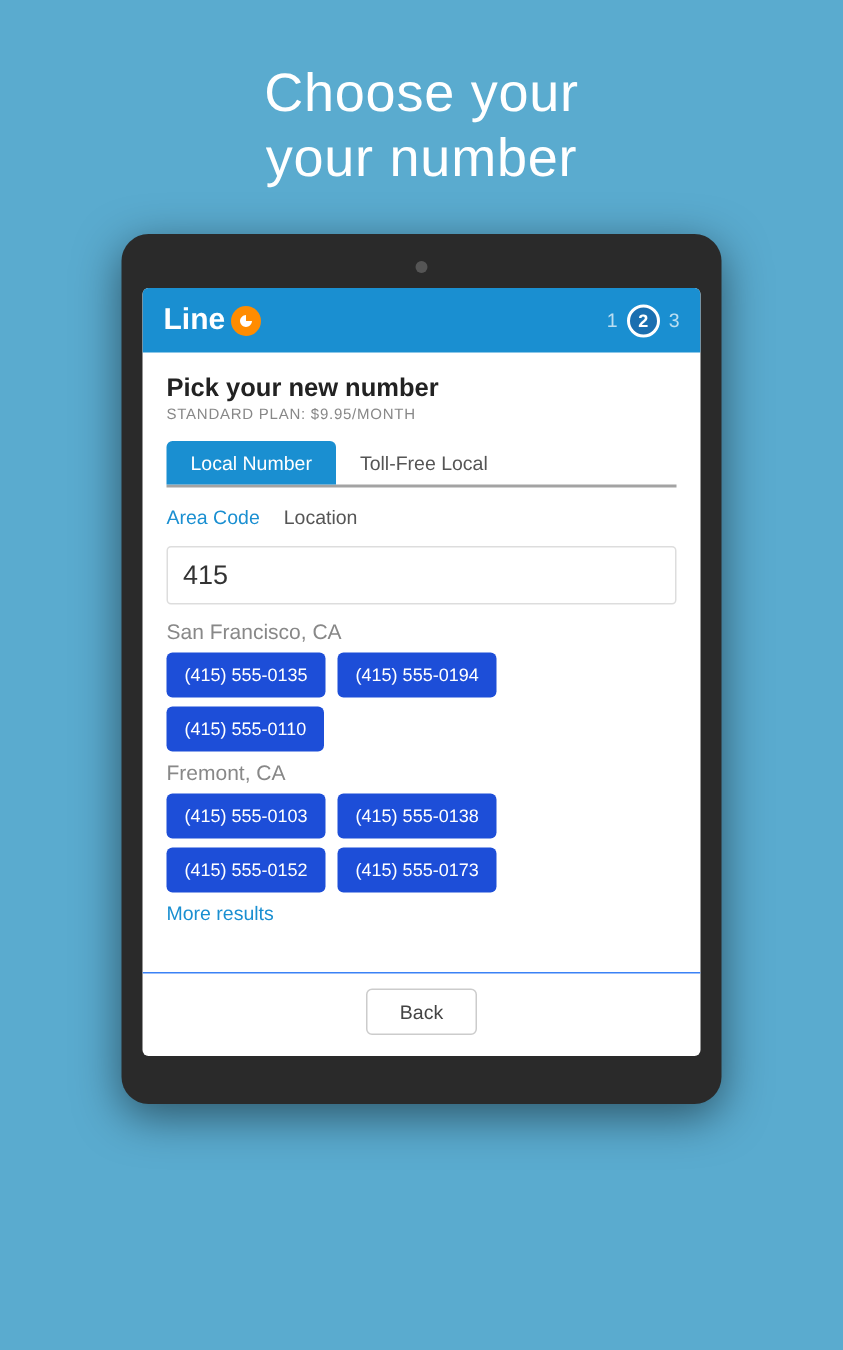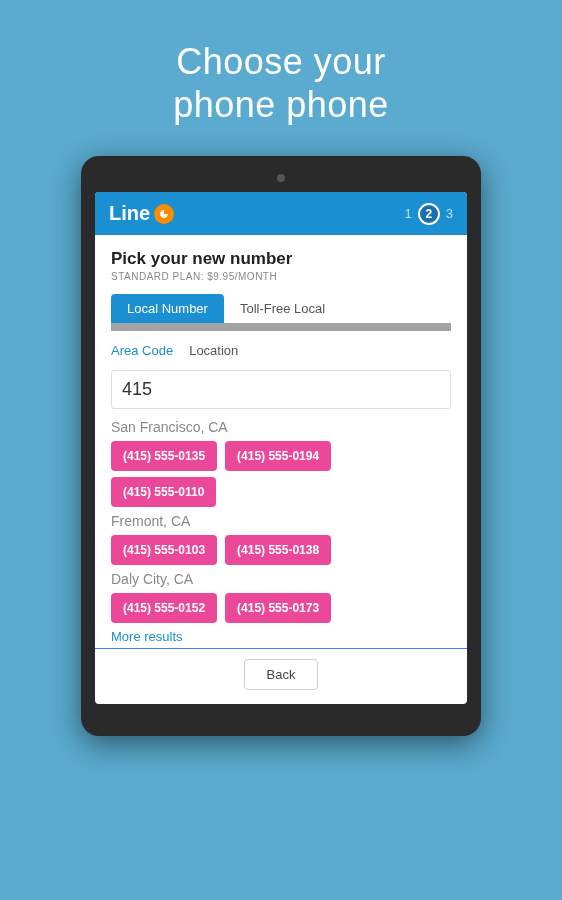--- a/index.html
+++ b/index.html
@@ -139,21 +139,21 @@
     .plan-label {
       font-size: 10px;
       color: #888;
       letter-spacing: 0.5px;
       margin-bottom: 12px;
       text-transform: uppercase;
     }
 
     .tab-bar {
       display: flex;
-      border-bottom: 8px solid #a3a3a3;
+      border-bottom: 2px solid #a3a3a3;
       margin-bottom: 12px;
     }
 
     .tab {
       padding: 7px 16px;
       font-size: 13px;
       cursor: pointer;
       border: none;
       background: none;
       color: #555;
@@ -200,28 +200,28 @@
     }
 
     .number-row {
       display: flex;
       gap: 8px;
       margin-bottom: 6px;
       flex-wrap: wrap;
     }
 
     .number-btn {
-      background: #ec4899;
+      background: #1d4ed8;
       color: white;
       border: none;
       border-radius: 4px;
       padding: 8px 12px;
       font-size: 12px;
       cursor: pointer;
-      font-weight: 700;
+      font-weight: 400;
     }
 
     .more-results {
       color: #1a8fd1;
       font-size: 13px;
       cursor: pointer;
       margin-top: 4px;
       margin-bottom: 8px;
     }
 
@@ -240,21 +240,21 @@
       font-size: 13px;
       color: #444;
       cursor: pointer;
     }
   </style>
 </head>
 <body>
 
 <h1 class="headline">
   <span>Choose your</span><br>
-  <span>phone phone</span>
+  <span>your number</span>
 </h1>
 
 <div class="tablet-wrapper">
   <div class="tablet-body">
     <div class="tablet-camera"></div>
     <div class="tablet-screen">
 
       <div class="app-header">
         <div class="app-logo">
           <span class="logo-text">Line</span>
@@ -301,21 +301,20 @@
         </div>
 
         
         <div class="location-label">Fremont, CA</div>
         <div class="number-row">
           <button class="number-btn">(415) 555-0103</button>
           <button class="number-btn">(415) 555-0138</button>
         </div>
 
         
-        <div class="location-label">Daly City, CA</div>
         <div class="number-row">
           <button class="number-btn">(415) 555-0152</button>
           <button class="number-btn">(415) 555-0173</button>
         </div>
 
         
         <div class="more-results">More results</div>
       </div>
 
       <div class="bottom-bar">

